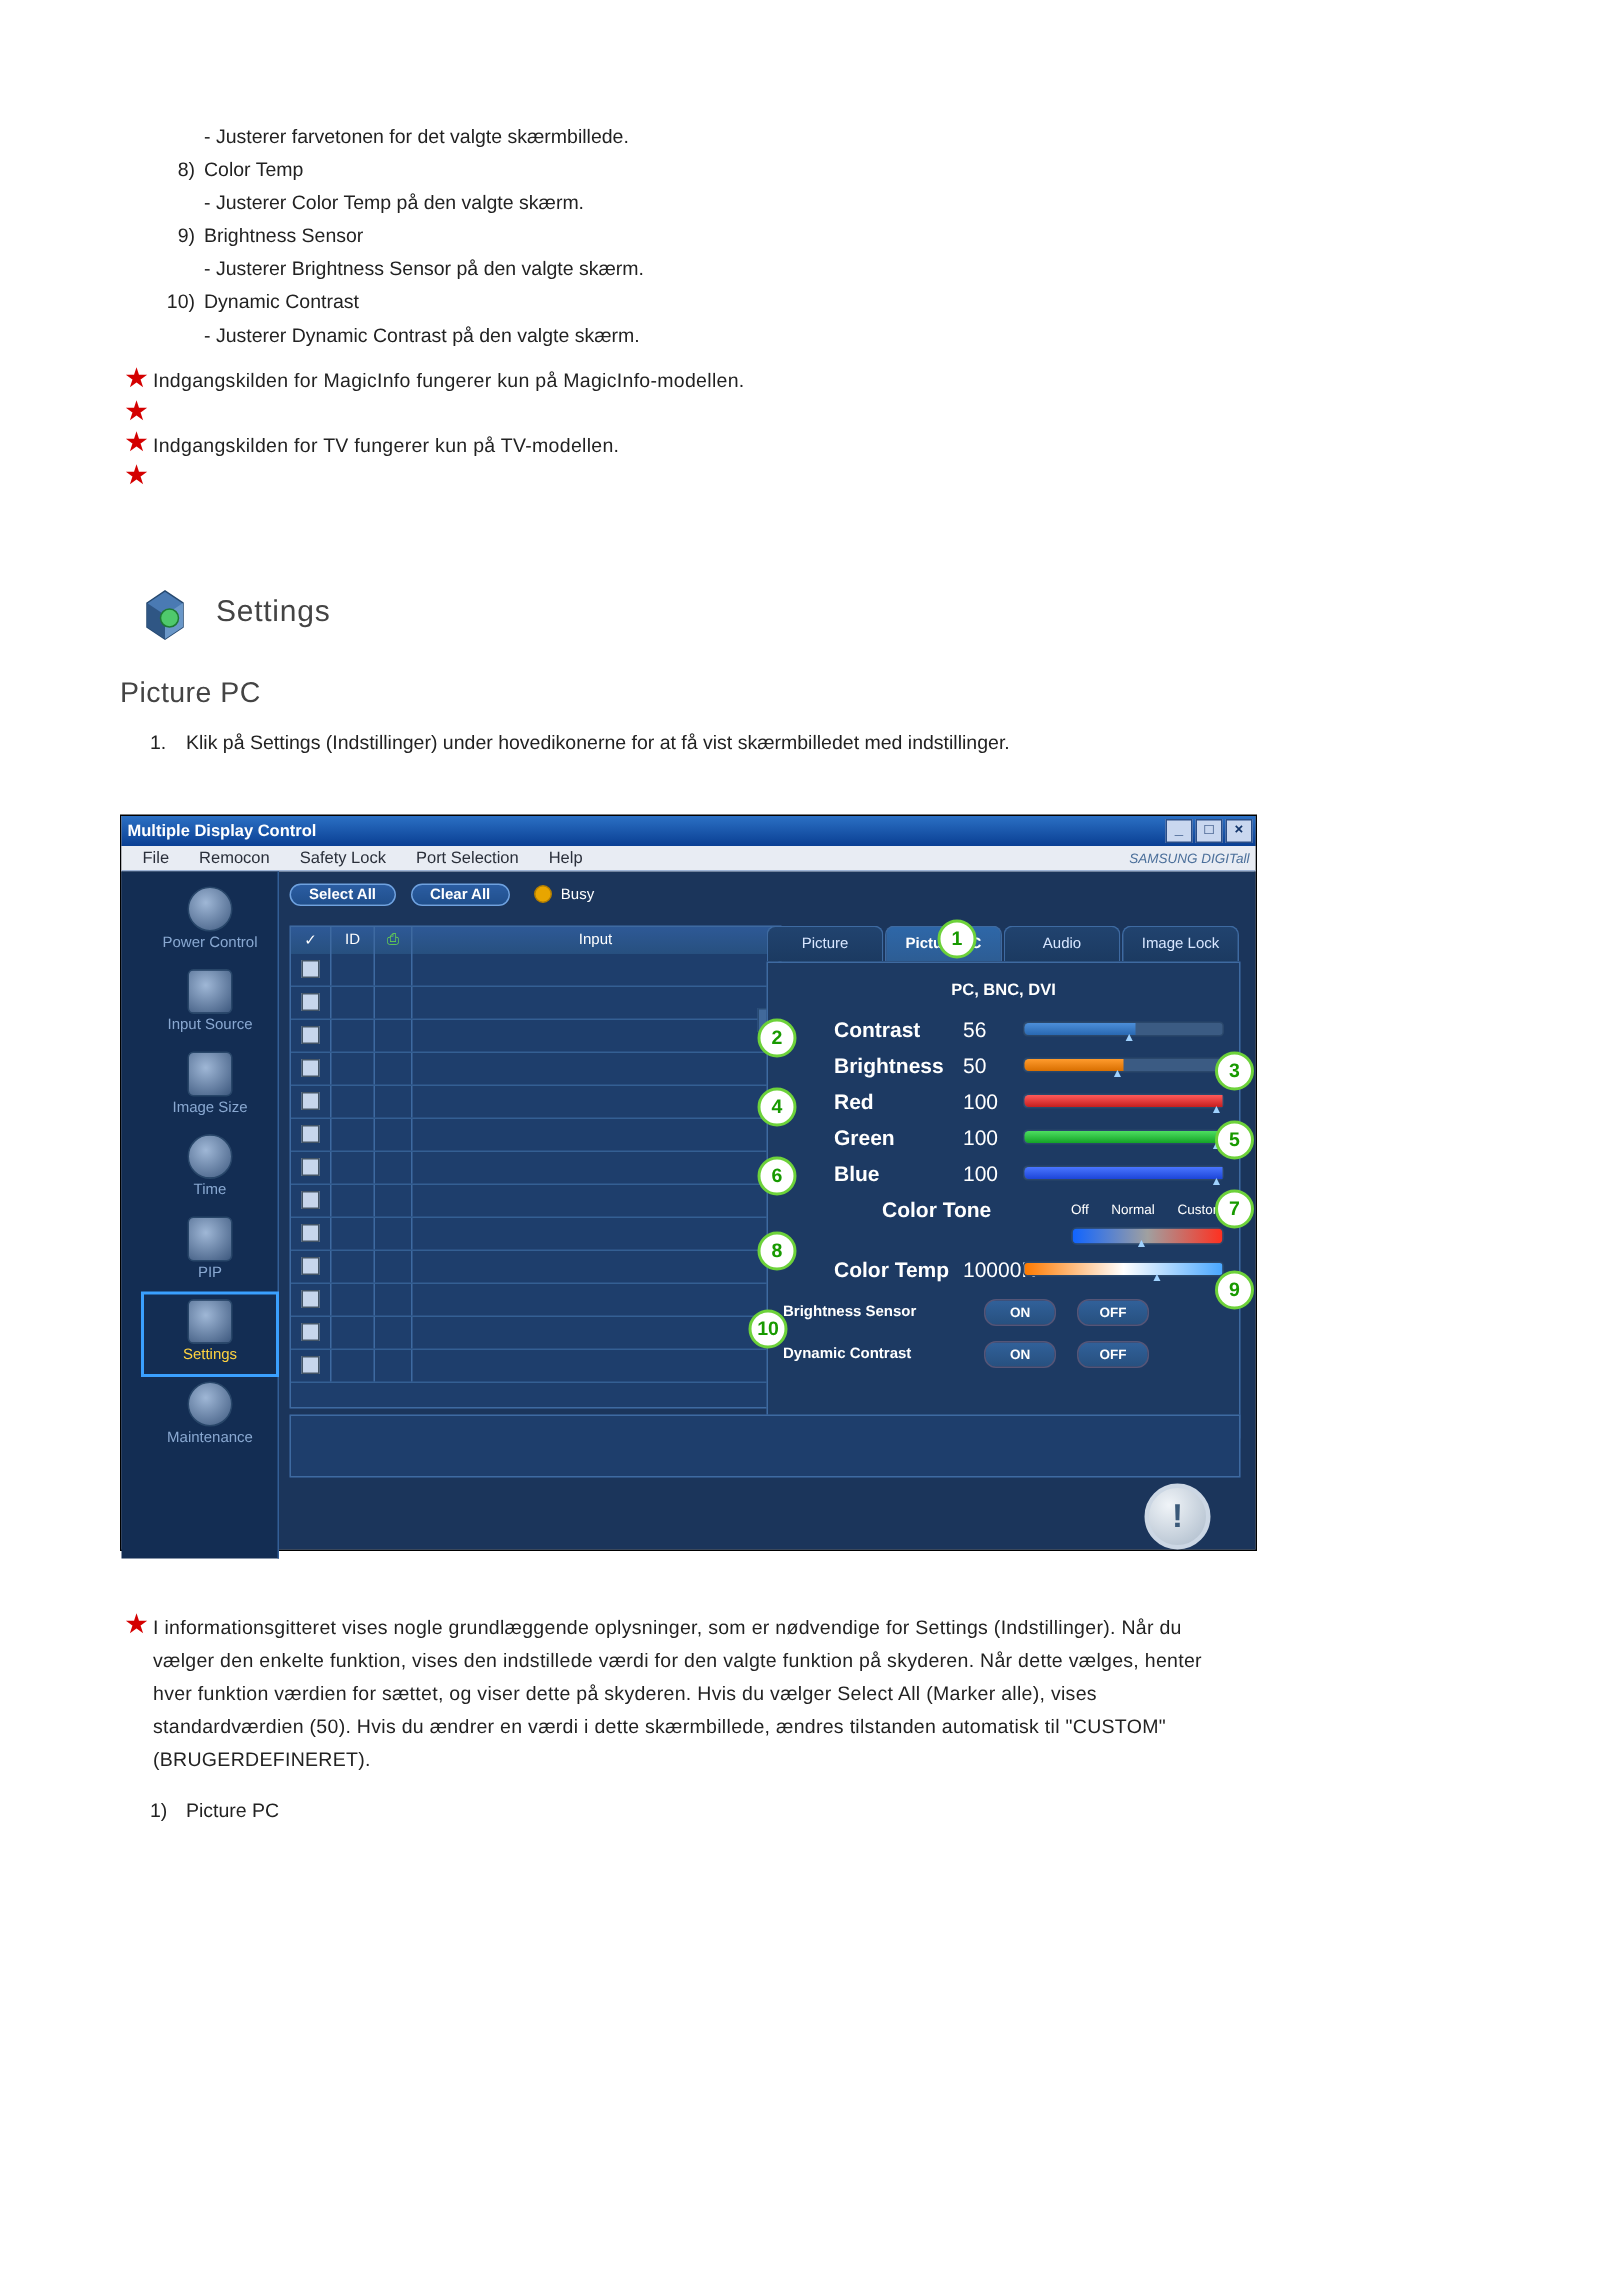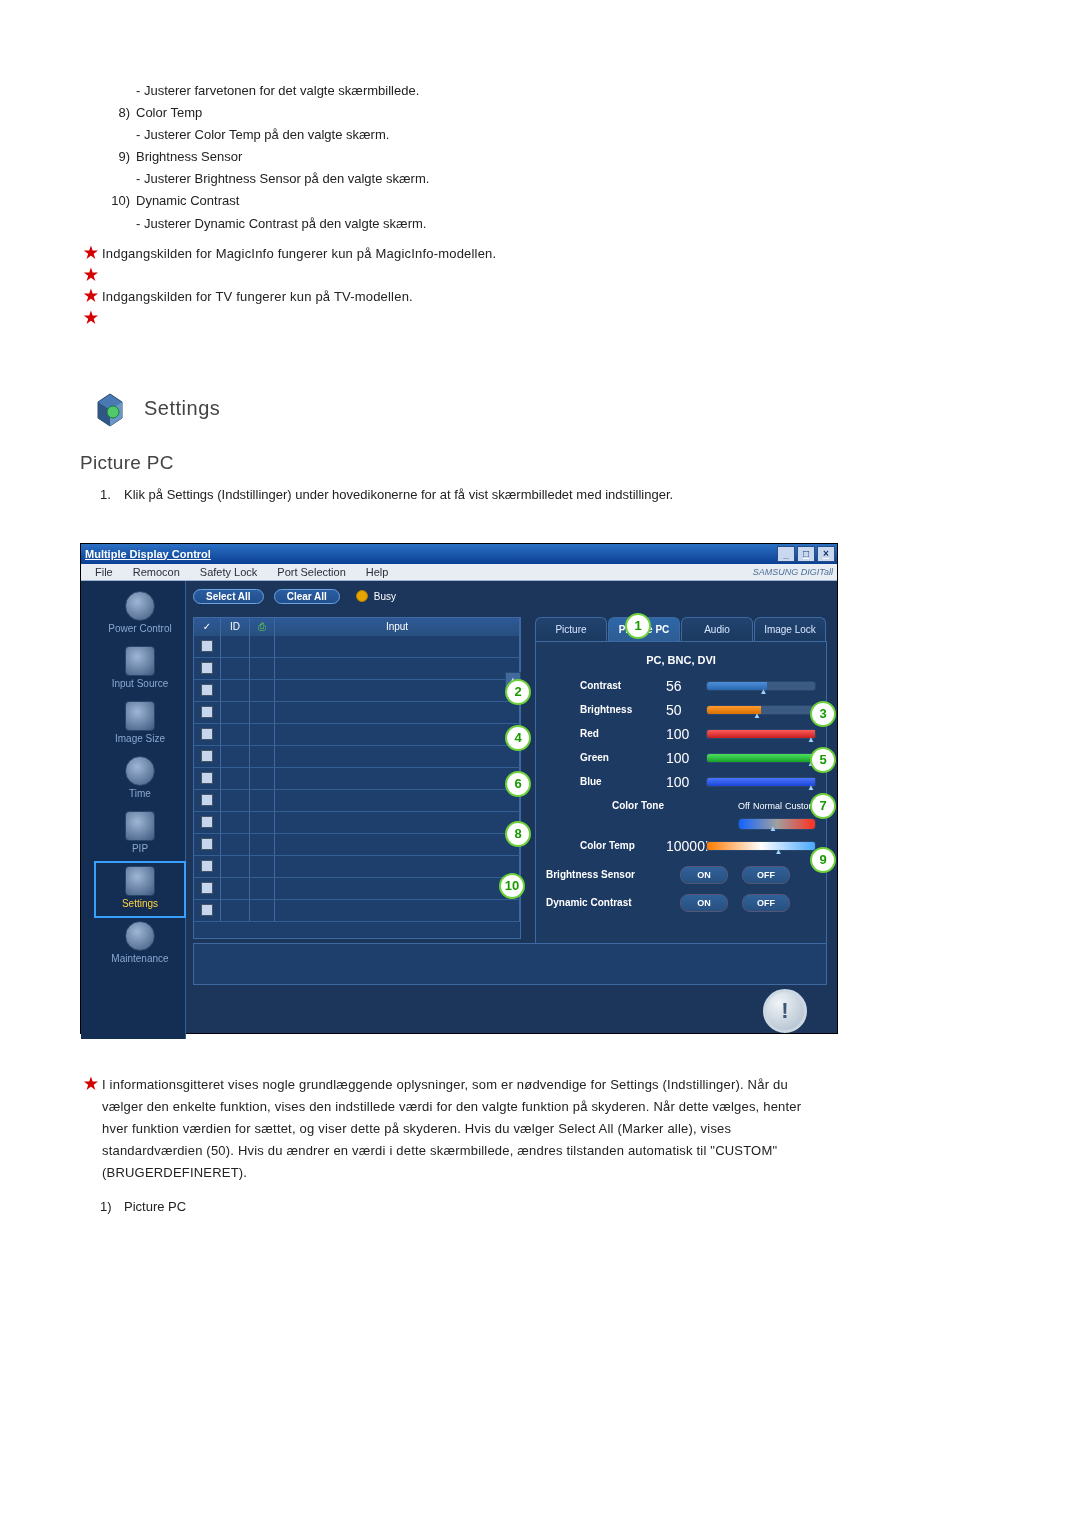--- a/index.html
+++ b/index.html
@@ -94,21 +94,20 @@
     font-size: 11px;
   }
   .mdc-titlebar {
     height: 20px;
     background: linear-gradient(#2b70c4, #0a3f93);
     color: #fff;
     display: flex;
     align-items: center;
     padding: 0 2px 0 4px;
     font-weight: bold;
-    text-decoration: underline;
   }
   .mdc-titlebar .title-text { flex: 1; }
   .mdc-titlebar .win-btn {
     width: 16px; height: 14px;
     background: #c9d7ef;
     border: 1px solid #2a4d86;
     margin-left: 2px;
     display: flex; align-items: center; justify-content: center;
     color: #12346a;
     font-size: 10px;
@@ -220,21 +219,21 @@
     background: #41699b;
     border: 1px solid #284b74;
     display:flex; align-items:center; justify-content:center;
     color:#cfe1ff;
     font-size: 9px;
   }
   .scroll-up { top: 54px; right: -1px; }
 
   .panel-area {
     position: absolute;
-    top: 36px; left: 350px;
+    top: 36px; left: 326px;
     right: 10px;
     height: 320px;
   }
   .tabs {
     height: 24px;
     display:flex;
   }
   .tab {
     flex:1;
     border: 1px solid #3e6aa1;
@@ -261,21 +260,21 @@
   .panel-sub {
     text-align:center;
     font-weight:bold;
     color:#fff;
     font-size: 11px;
     margin: 2px 0 10px 0;
   }
   .slider-row {
     display:flex; align-items:center; height: 20px; margin-bottom: 4px;
   }
-  .slider-label { width: 86px; color:#fff; font-size: 10px; font-weight:bold;padding-left:34px;}
+  .slider-label { width: 86px; color:#fff; font-size: 14px; font-weight:bold;padding-left:34px;}
   .slider-val   { width: 40px; color:#fff; font-size: 14px; text-align:left;}
   .slider-track {
     flex: 1;
     height: 8px;
     position: relative;
     border-radius: 3px;
     background: #3b5b83;
     border: 1px solid #2a476b;
   }
   .slider-fill {

